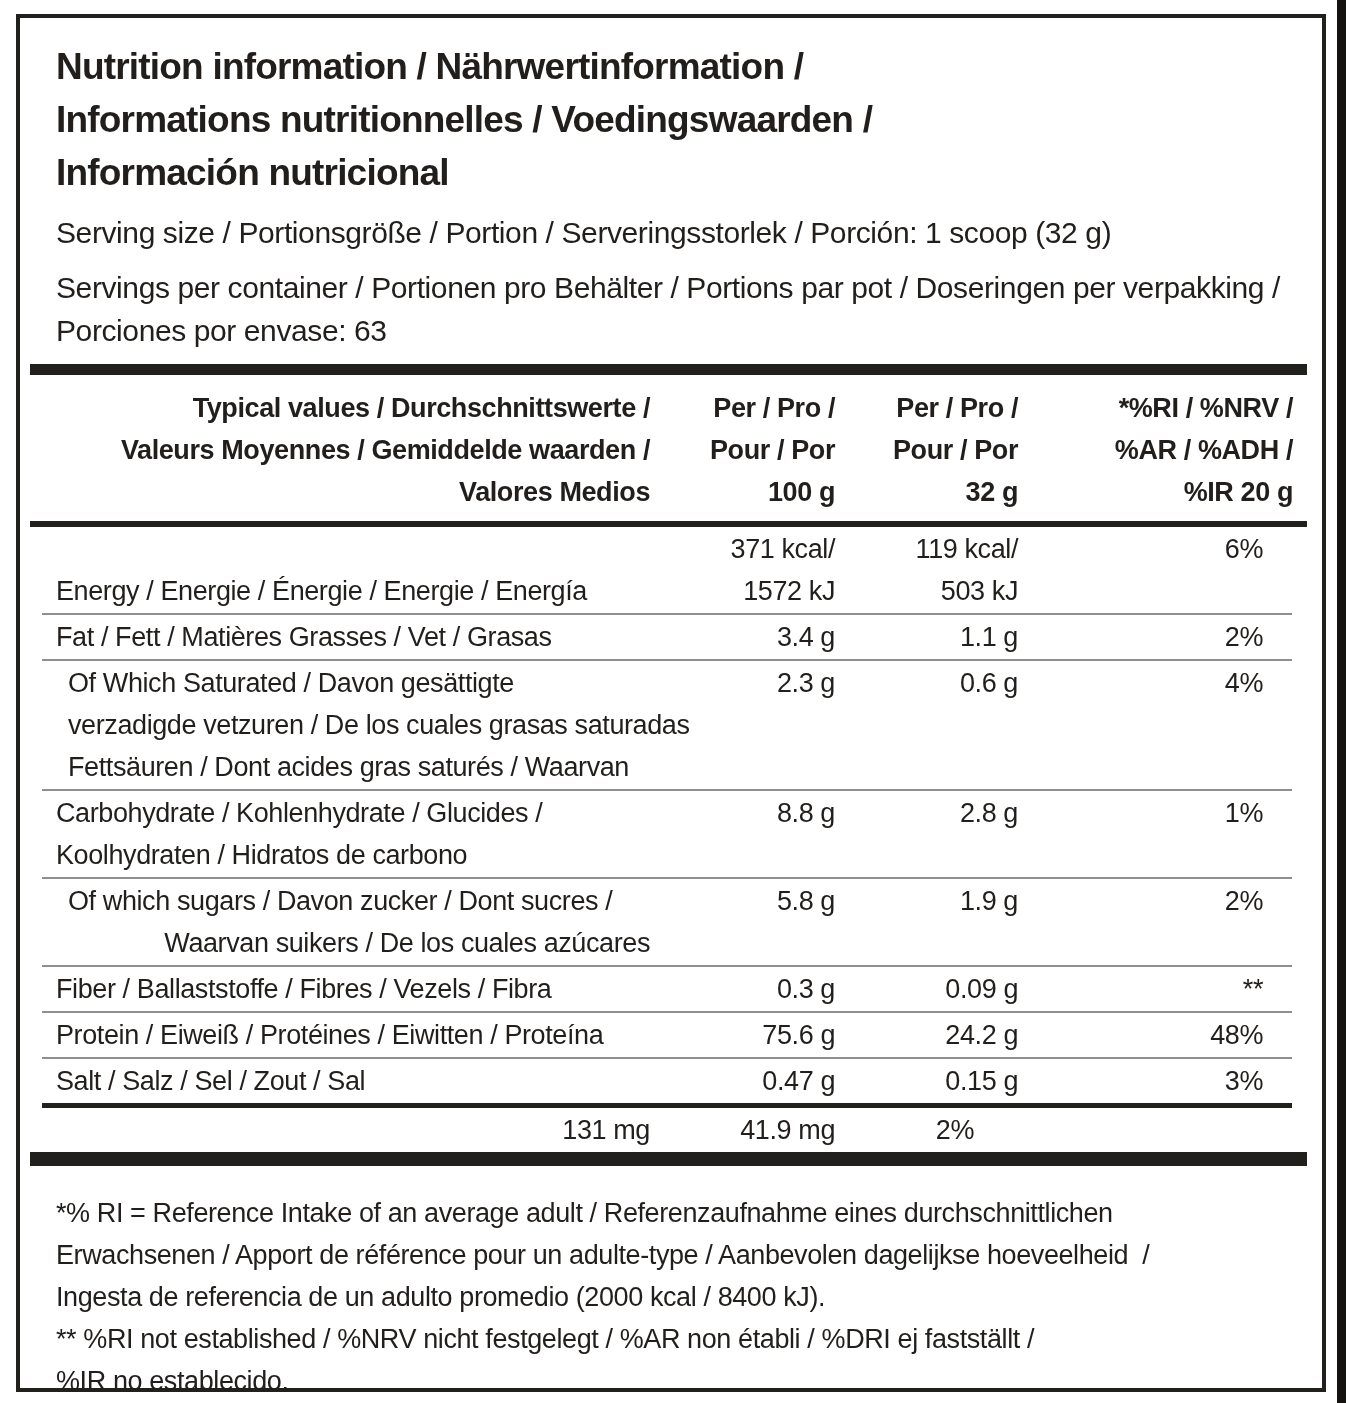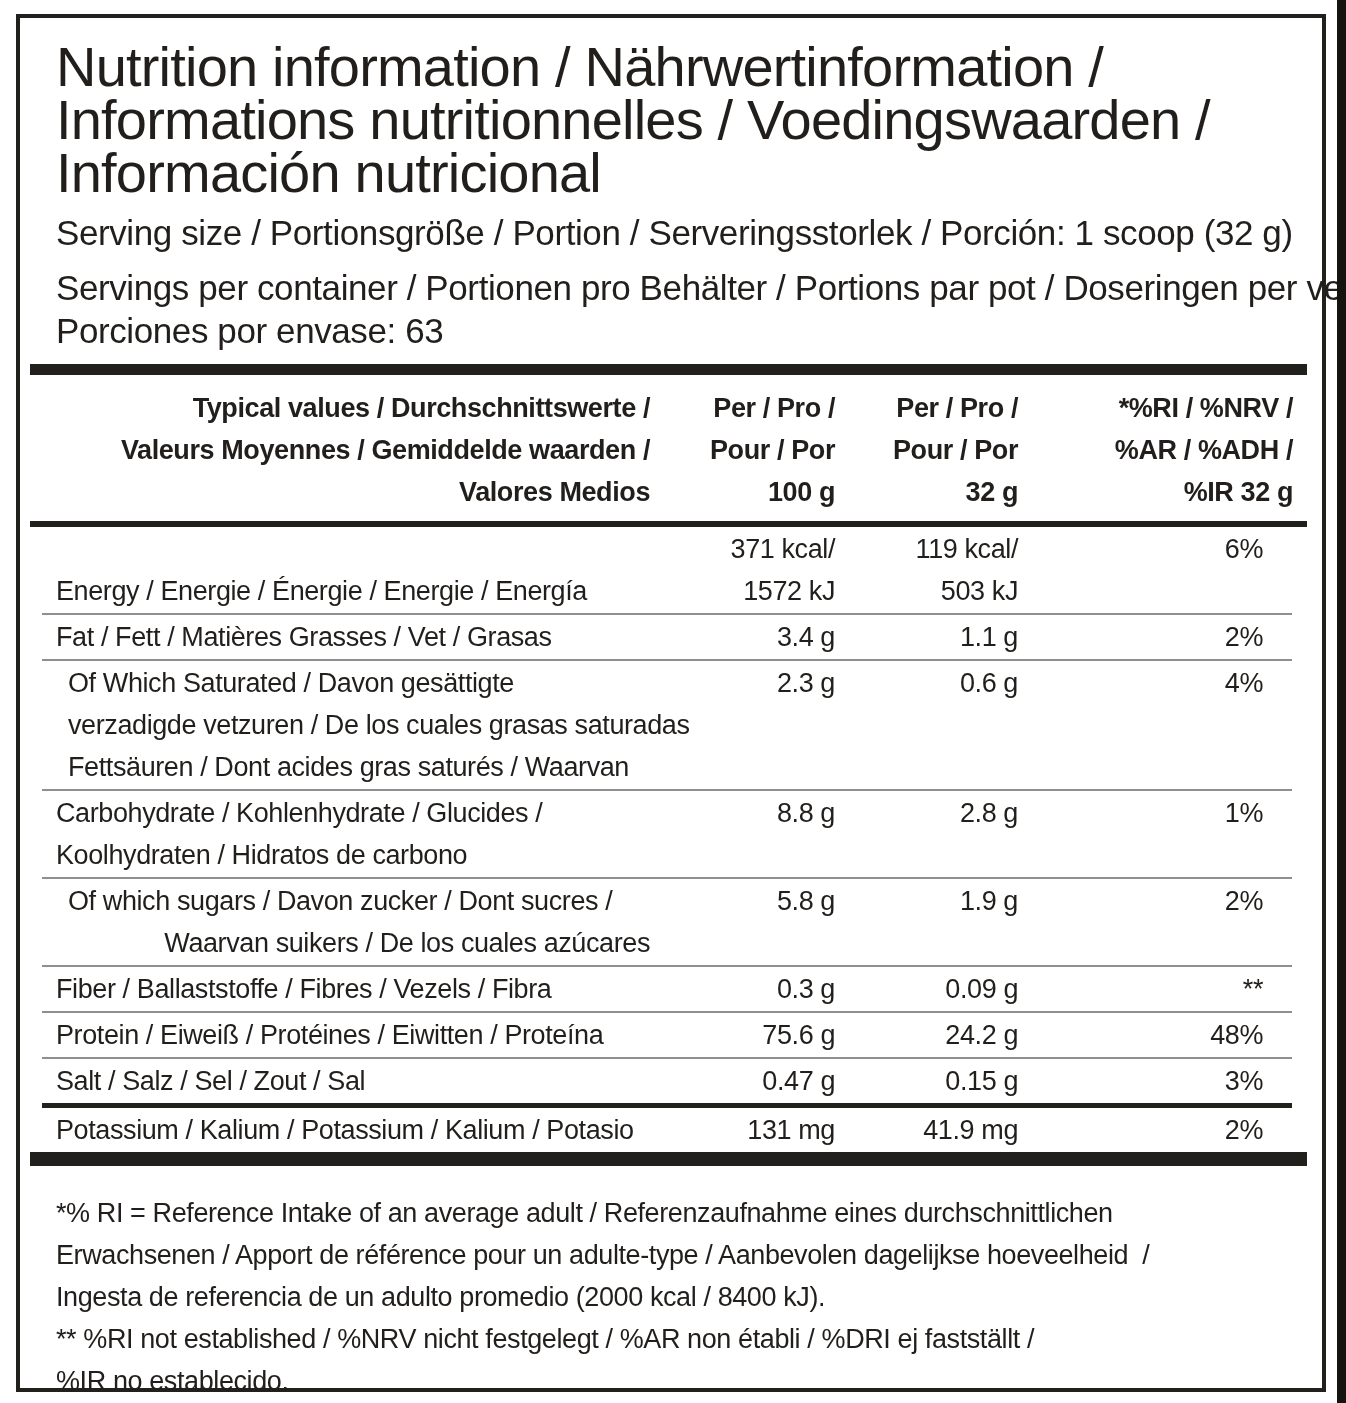--- a/index.html
+++ b/index.html
@@ -26,29 +26,29 @@
   .edge-strip {
     position: absolute;
     left: 1337px;
     top: 0;
     width: 9px;
     height: 1403px;
     background: #15130f;
   }
   .title {
     margin: 22px 18px 0 36px;
-    font-size: 56px;
-    font-weight: 400;
+    font-size: 37px;
+    font-weight: 700;
     line-height: 53px;
     letter-spacing: -0.8px;
     white-space: pre;
   }
   .serving {
     margin: 12px 18px 0 36px;
-    font-size: 35px;
+    font-size: 30px;
     line-height: 43px;
     letter-spacing: -0.4px;
     white-space: pre;
   }
   .ntable {
     margin: 12px 0 0 10px;
     width: 1277px;
   }
   .bar-top   { height: 11px; background: #22201c; }
   .rule-heavy{ height: 6px;  background: #22201c; }
@@ -114,21 +114,21 @@
 Valeurs Moyennes / Gemiddelde waarden /
 Valores Medios</div>
       <div class="hcell h-per100">Per / Pro /
 Pour / Por
 100 g</div>
       <div class="hcell h-per32">Per / Pro /
 Pour / Por
 32 g</div>
       <div class="hcell h-ri">*%RI / %NRV /
 %AR / %ADH /
-%IR 32 g</div>
+%IR 20 g</div>
     </div>
 
     <div class="rule-heavy"></div>
 
     <div id="table-body">
         <div class="trow">
           <div class="cell c-label">
             <div class="cline" style="padding-left: 26px;">&nbsp;</div>
             <div class="cline" style="padding-left: 26px;">Energy / Energie / Énergie / Energie / Energía</div>
           </div>
@@ -261,23 +261,20 @@
           </div>
           <div class="cell c-per32">
             <div class="cline">0.15 g</div>
           </div>
           <div class="cell c-ri">
             <div class="cline">3%</div>
           </div>
         </div>
         <div class="divider-medium"></div>
         <div class="trow">
-          <div class="cell c-label">
-            <div class="cline" style="padding-left: 26px;">Potassium / Kalium / Potassium / Kalium / Potasio</div>
-          </div>
           <div class="cell c-per100">
             <div class="cline">131 mg</div>
           </div>
           <div class="cell c-per32">
             <div class="cline">41.9 mg</div>
           </div>
           <div class="cell c-ri">
             <div class="cline">2%</div>
           </div>
         </div>

